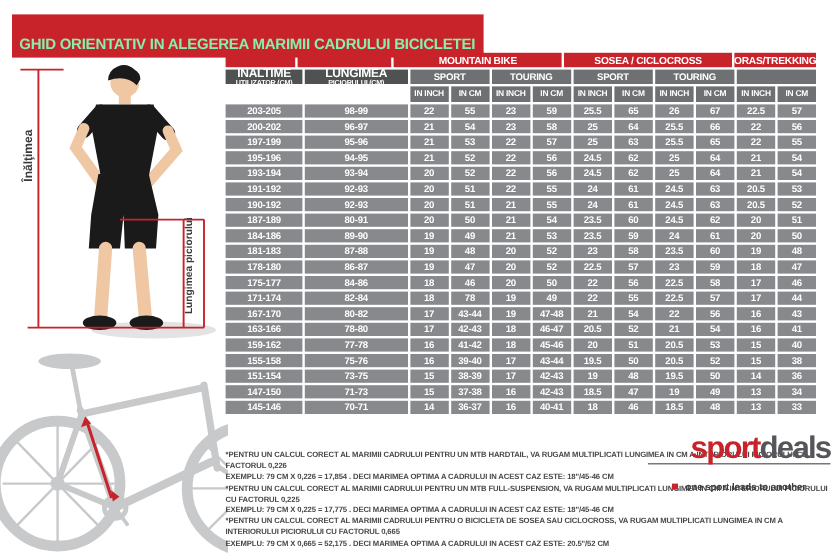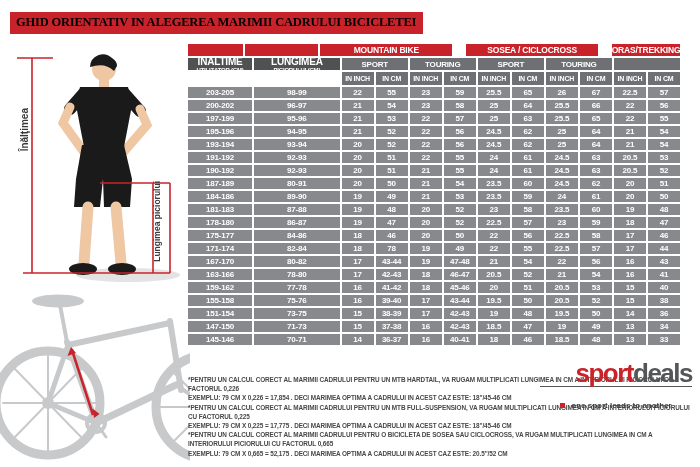--- a/index.html
+++ b/index.html
@@ -1,22 +1,22 @@
 <!DOCTYPE html>
 <html><head>
 <meta charset="utf-8">
 <style>
   * { margin:0; padding:0; box-sizing:border-box; }
   html,body { background:#ffffff; }
   body { font-family:"Liberation Sans", sans-serif; }
   #stage { position:relative; width:700px; height:467px; background:#fff; overflow:hidden; }
 
   
-  .title-bar { position:absolute; left:10px; top:12px; background:var(--red); color:#000000;
-    font-weight:bold; font-size:12.5px; letter-spacing:-0.2px; padding:3px 7px 4px 6px; white-space:nowrap;font-family:Liberation Serif, serif; }
+  .title-bar { position:absolute; left:10px; top:12px; background:var(--red); color:#86efac;
+    font-weight:bold; font-size:12.5px; letter-spacing:-0.2px; padding:18px 7px 4px 6px; white-space:nowrap; }
 
   
   #figure-svg { position:absolute; left:0; top:45px; width:190px; height:420px; }
   .vlabel { position:absolute; writing-mode:vertical-rl; transform:rotate(180deg);
     font-weight:bold; color:#3a3a3c; white-space:nowrap; }
   .vlabel.height { left:19px; top:108px; font-size:10px; }
   .vlabel.leg { left:152px; top:181px; font-size:8.5px; }
   .frame-note { position:absolute; left:93px; top:356px; background:var(--red); color:#fff;
     font-weight:bold; font-size:7.2px; line-height:9px; padding:4px 5px; white-space:nowrap; }
   .frame-note .l2 { font-size:8.6px; line-height:10px; }
@@ -24,21 +24,21 @@
   
   #size-table { position:absolute; left:188px; top:44px; width:492px; }
   .trow { display:flex; }
   .gap-b { margin-bottom:2px; }
   .cell { color:#fff; font-weight:bold; text-align:center; letter-spacing:-0.2px;
     display:flex; align-items:center; justify-content:center; }
   .c0 { width:66px; margin-right:2px; }
   .c1 { width:88px; margin-right:2px; }
   .cv { width:33px; margin-right:2px; }
   .cv:last-child, .g2:last-child { margin-right:0; }
-  .g4 { width:158px; margin-right:14px; }  
+  .g4 { width:158px; margin-right:2px; }  
   .g2 { width:68px; margin-right:2px; }   
   .red-band .cell { background:var(--red); font-size:8.5px; height:12px; }
   .spacer { background:transparent; }
   .mid { background:#6e7073; }
   .dark { background:#505153; }
   .sub-band .cell { font-size:8px; height:12px; }
   .unit-band .cell { font-size:7px; height:13px; }
   .hd-main { display:block; font-size:10px; line-height:11px; padding-top:2px; }
   .hd-sub { display:block; font-size:6px; line-height:7px; }
   .hd-cell { height:27px; }

